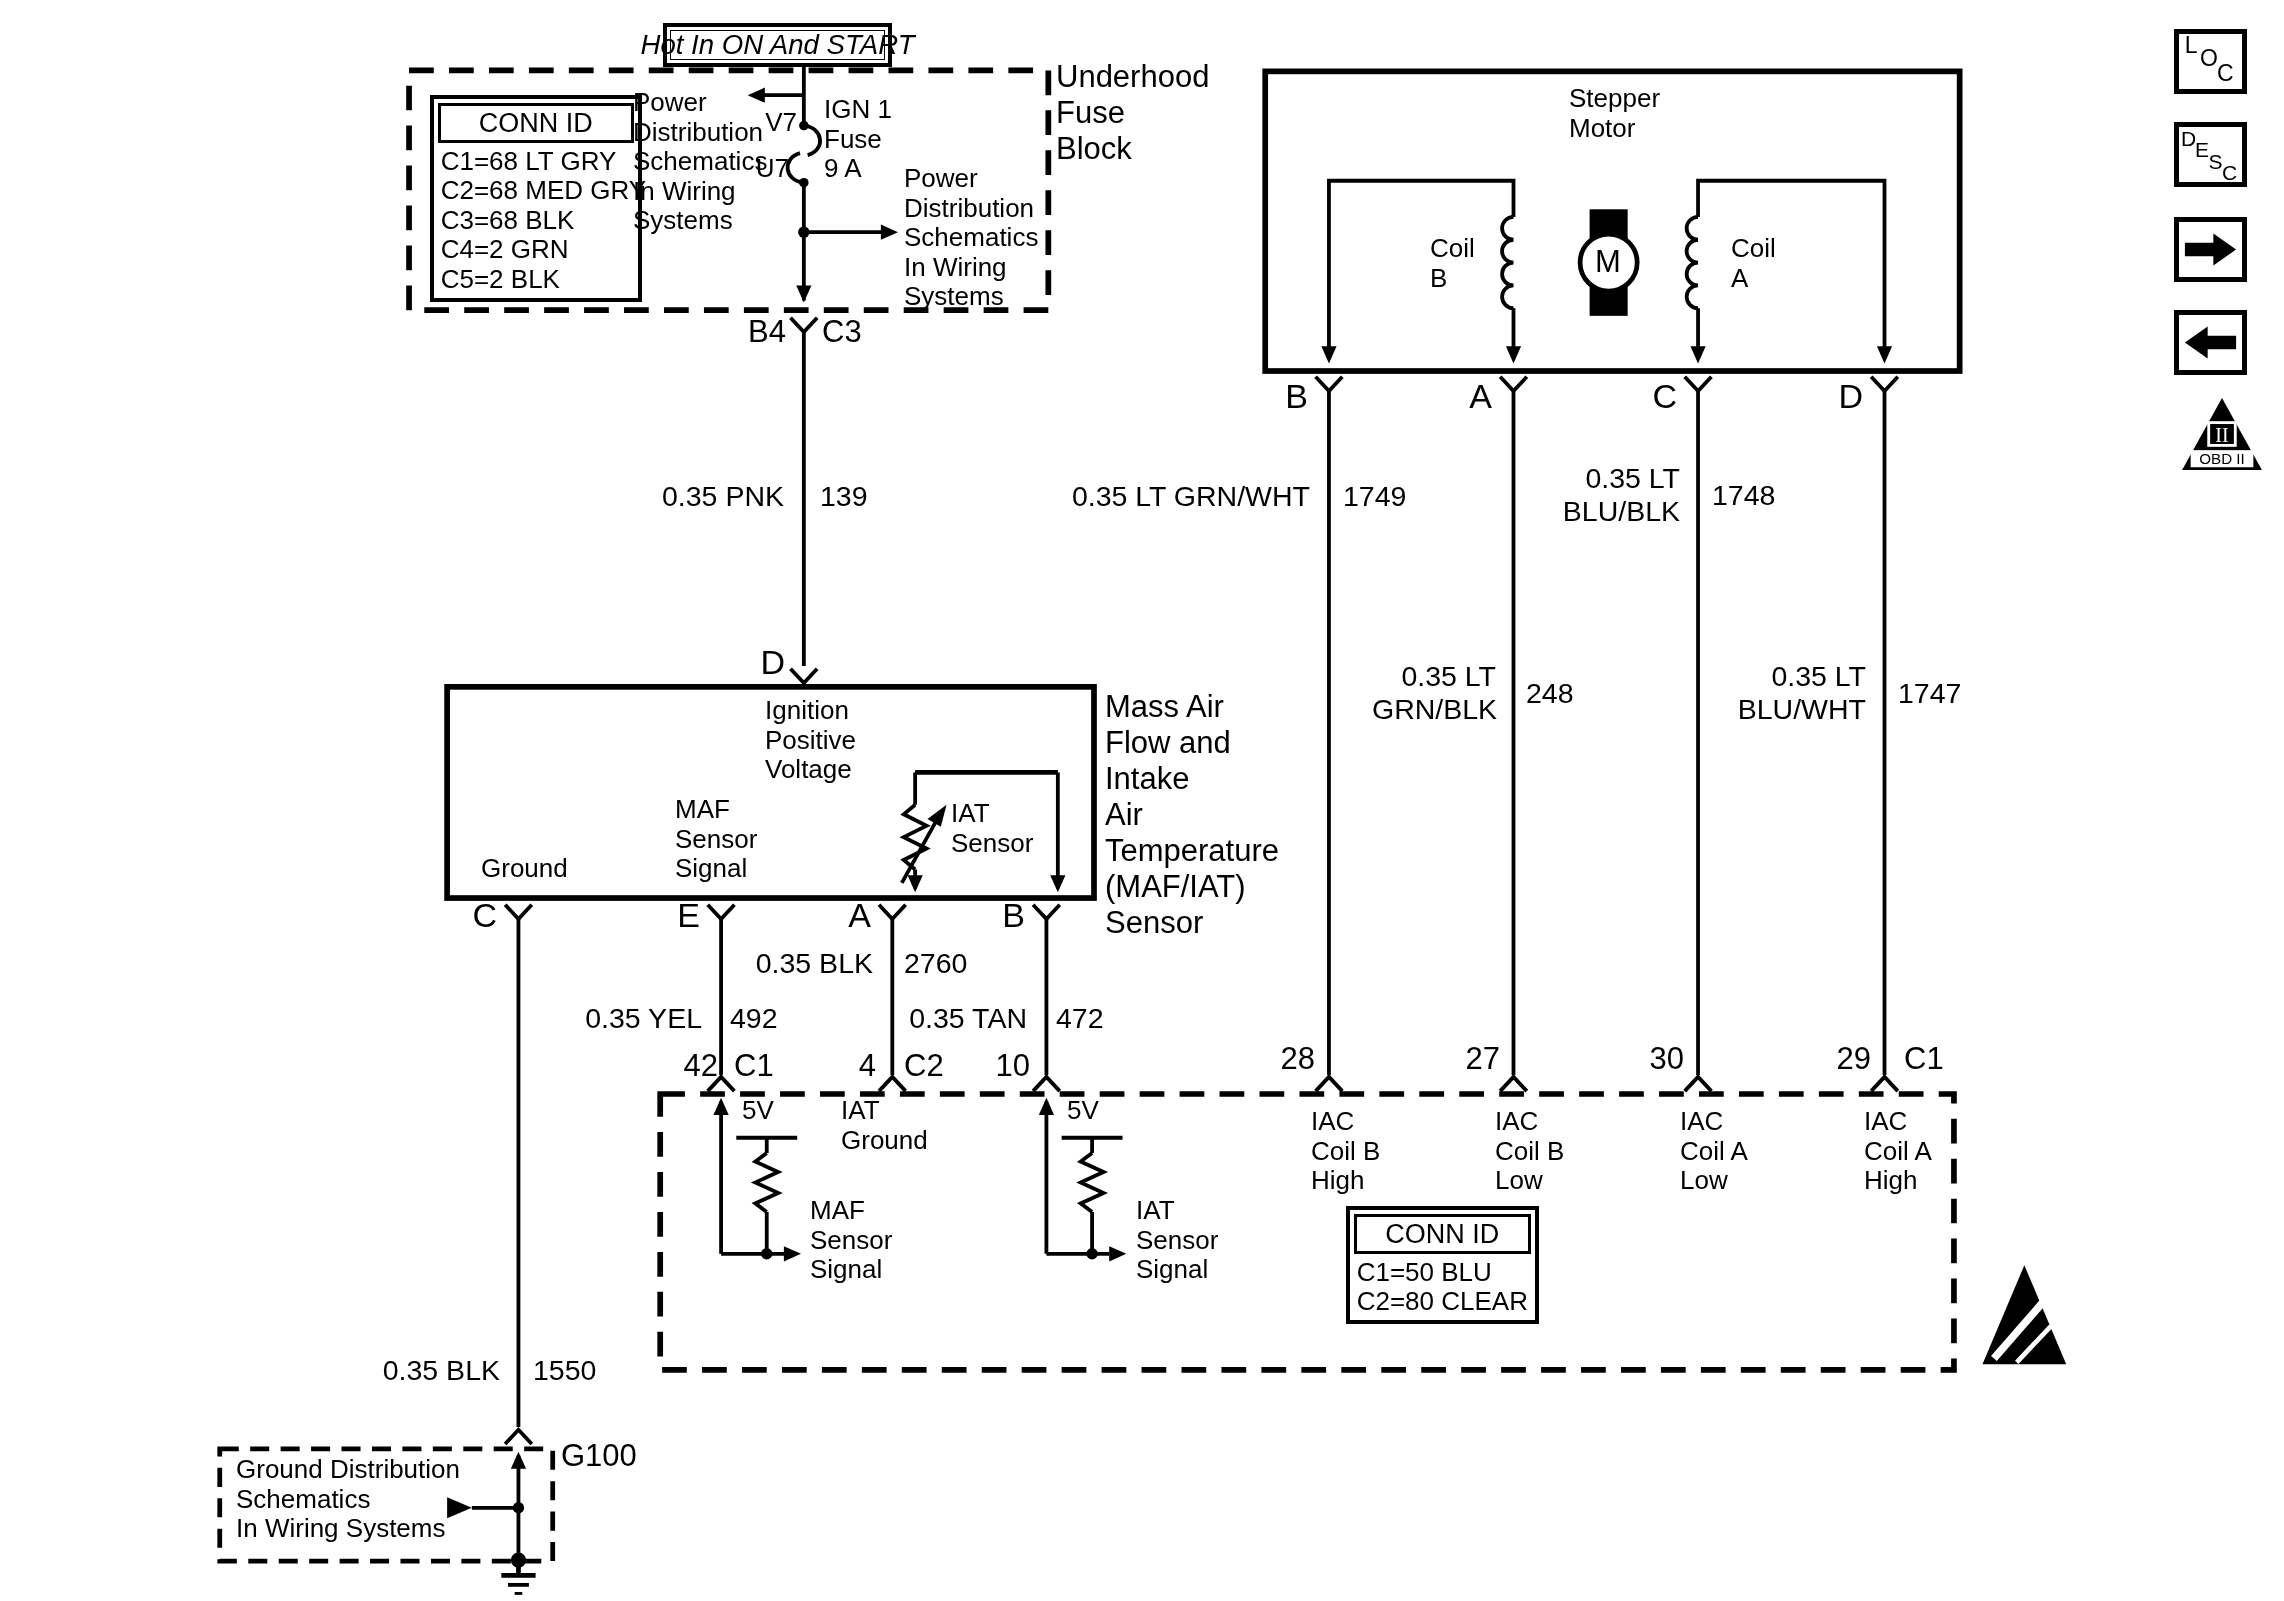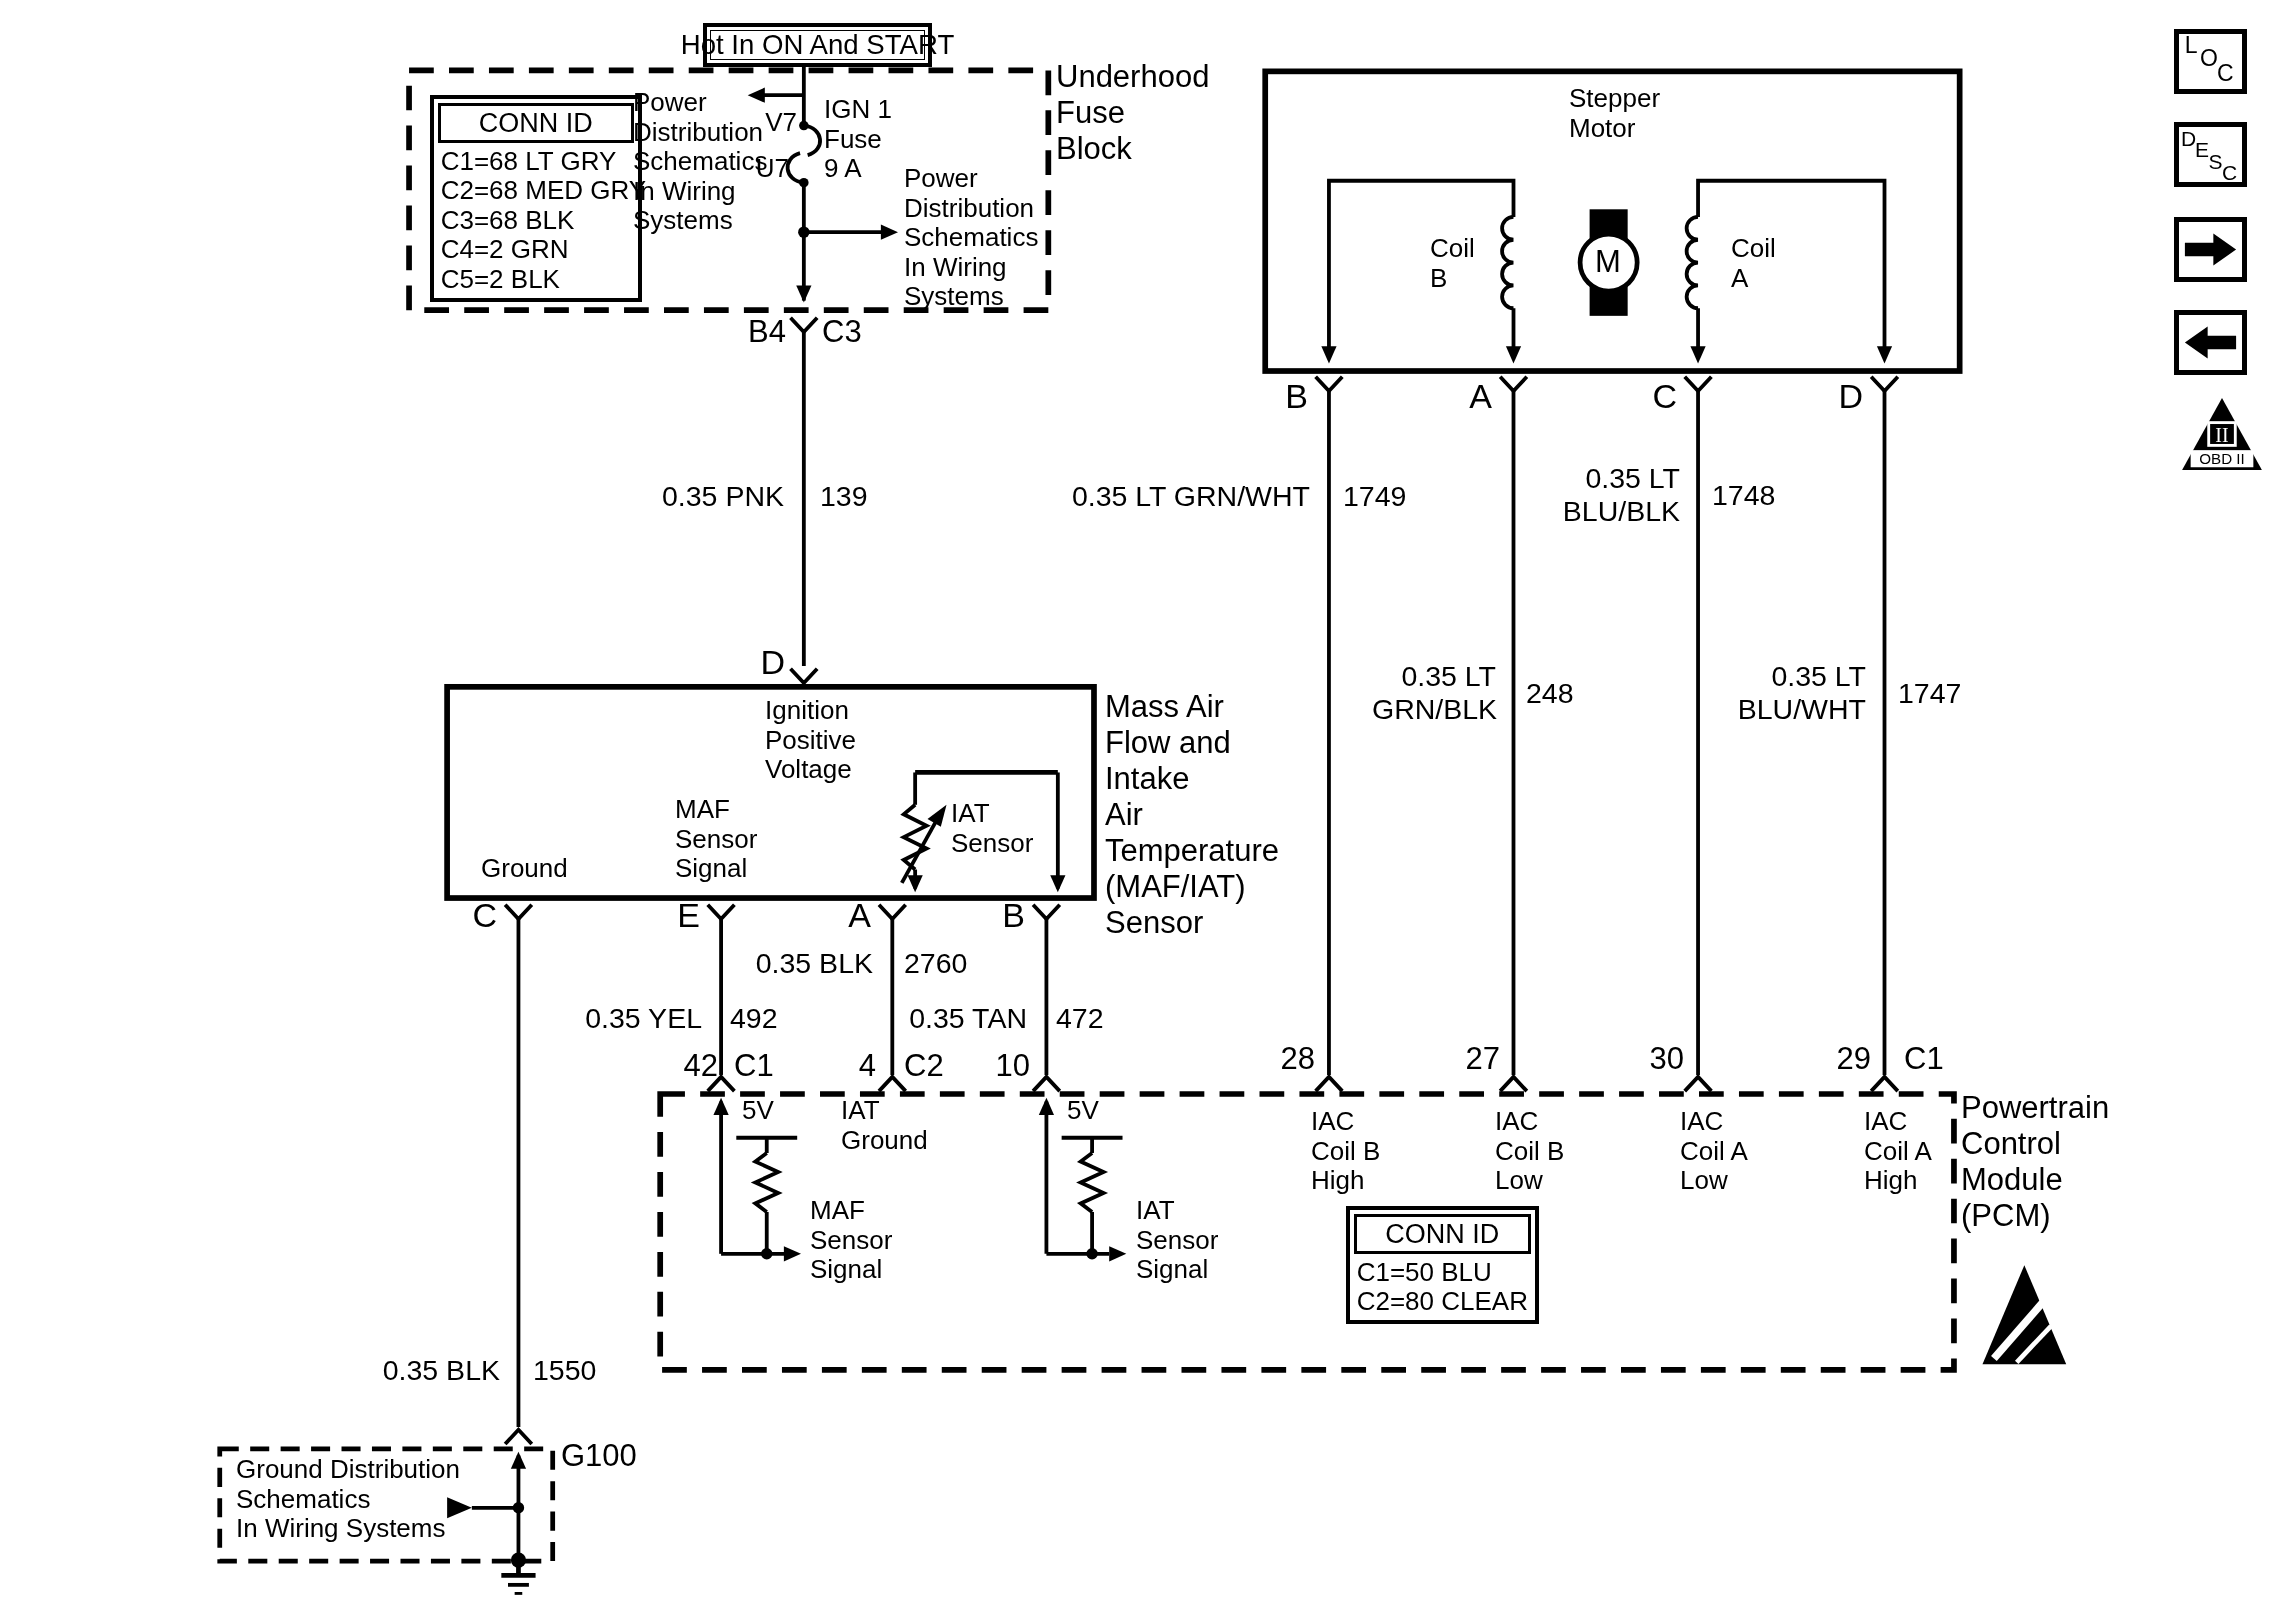--- a/index.html
+++ b/index.html
@@ -11,21 +11,21 @@
   .s30{font-size:28.5px;line-height:33px;}
   .s33{font-size:31px;line-height:36px;}
   .s36{font-size:34px;line-height:38px;}
   .right{text-align:right;}
   .center{text-align:center;}
   .connbox{position:absolute;border:4.8px solid #000;background:#fff;padding:3.8px;}
   .connbox .hd{border:3.8px solid #000;text-align:center;font-size:27px;line-height:34px;padding:0 10px;margin-bottom:3.8px;white-space:pre;}
   .connbox .row{font-size:26px;line-height:29.5px;white-space:pre;padding:0 2.9px;}
   .btn{position:absolute;width:63px;height:55px;border:5.7px solid #000;background:#fff;}
   .btn span{position:absolute;font-size:23px;line-height:23px;}
-  .banner{position:absolute;left:703px;top:23px;width:229px;height:44px;border:4.8px solid #000;box-sizing:border-box;}
+  .banner{position:absolute;left:663px;top:23px;width:229px;height:44px;border:4.8px solid #000;box-sizing:border-box;font-style:italic;}
   .banner .inner{position:absolute;left:2.9px;top:2.9px;right:2.9px;bottom:2.9px;border:1.9px solid #000;
                  display:flex;align-items:center;justify-content:center;font-size:27.6px;white-space:pre;}
 </style>
 </head>
 <body>
 
 <div id="canvas">
 
   <svg id="art" width="2285" height="1602" viewBox="0 0 2402 1684">
     <g stroke="#000" stroke-width="4" fill="none">
@@ -297,24 +297,20 @@
 Signal</div>
   <div class="t s27" style="left:1136px;top:1196px;">IAT
 Sensor
 Signal</div>
 
   <div class="connbox" style="left:1346px;top:1206px;width:177px;">
     <div class="hd">CONN ID</div>
     <div class="row">C1=50 BLU</div>
     <div class="row">C2=80 CLEAR</div>
   </div>
-  <div class="t s33" style="left:1961px;top:1090px;">Powertrain
-Control
-Module
-(PCM)</div>
 
   <div class="t s30 right" style="left:348px;top:1354px;width:152px;">0.35 BLK</div>
   <div class="t s30" style="left:533px;top:1354px;">1550</div>
   <div class="t s33" style="left:561px;top:1438px;">G100</div>
   <div class="t s27" style="left:236px;top:1455px;">Ground Distribution
 Schematics
 In Wiring Systems</div>
 
   <div class="btn" style="left:2174px;top:28.5px;">
     <span style="left:5.7px;top:0px;">L</span>

